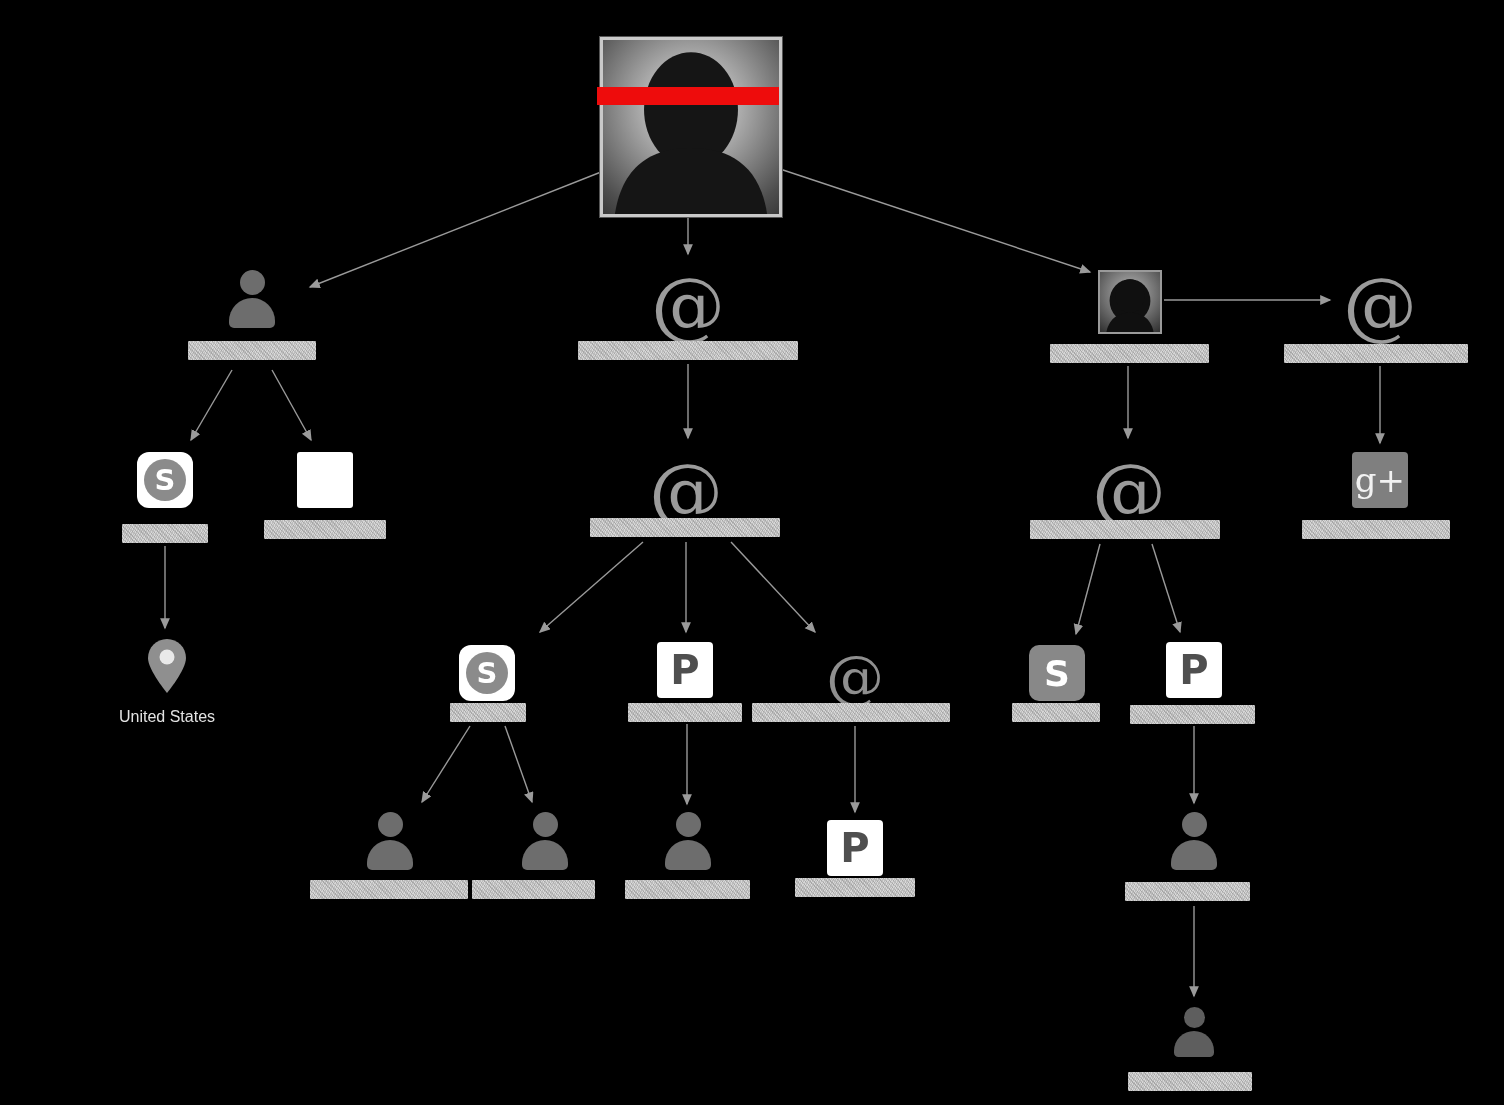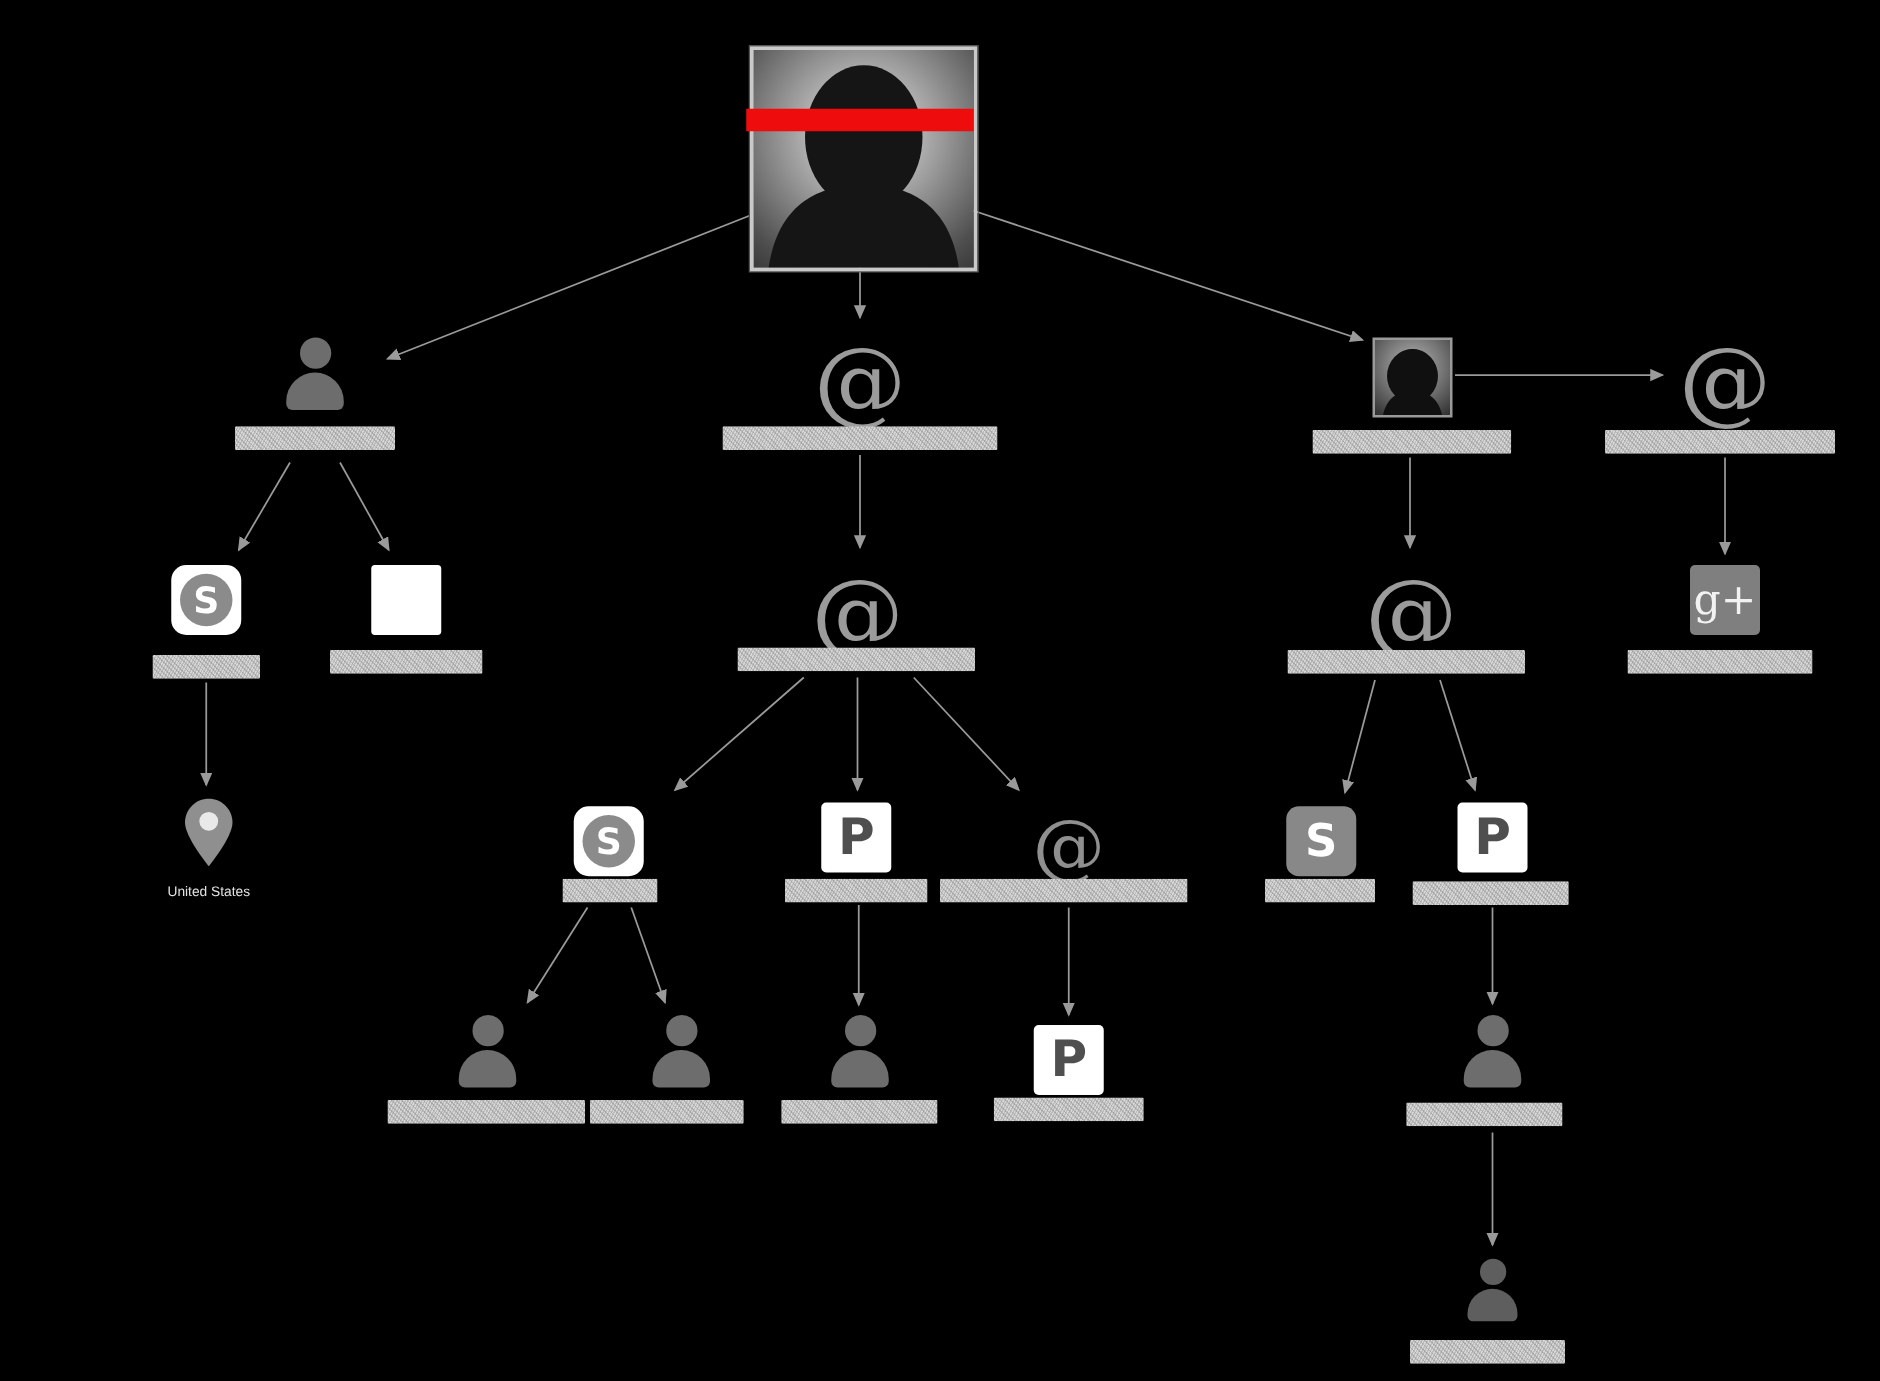--- a/index.html
+++ b/index.html
@@ -65,21 +65,21 @@
     color:#4f4f4f;font-size:40px;font-weight:800;font-family:"DejaVu Sans",sans-serif;line-height:1;
   }
   .sq.white-card{border-radius:3px;}
   .sq.gplus{background:#7f7f7f;border-radius:4px;}
   .gplus-g{
     color:#f2f2f2;font-family:"DejaVu Serif",serif;font-size:34px;line-height:1;
   }
   
   .pin{width:40px;height:56px;}
   .loc-text{
-    position:absolute;color:#e3e3e3;font-size:11px;white-space:nowrap;
+    position:absolute;color:#e3e3e3;font-size:16px;white-space:nowrap;
     transform:translateX(-50%);
   }
 </style>
 </head>
 <body>
 
 <div id="canvas">
 
   <svg id="arrows" viewBox="0 0 1504 1105" xmlns="http://www.w3.org/2000/svg">
     <defs>

